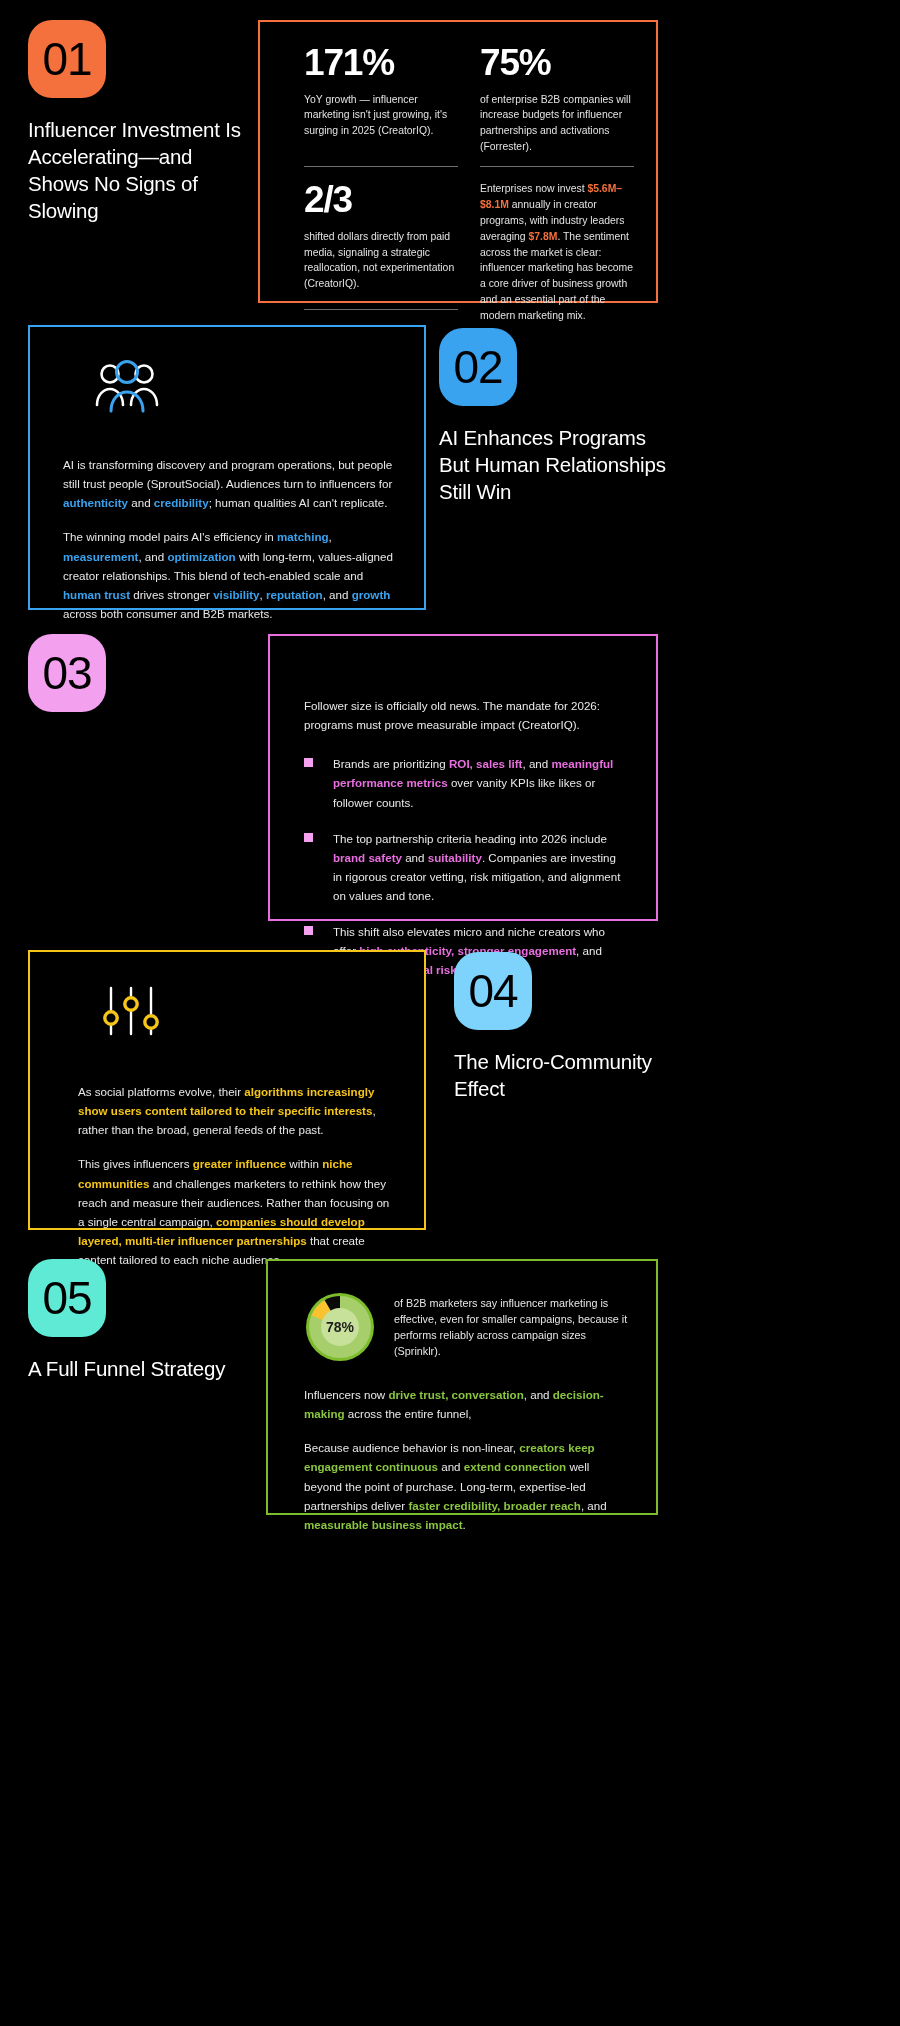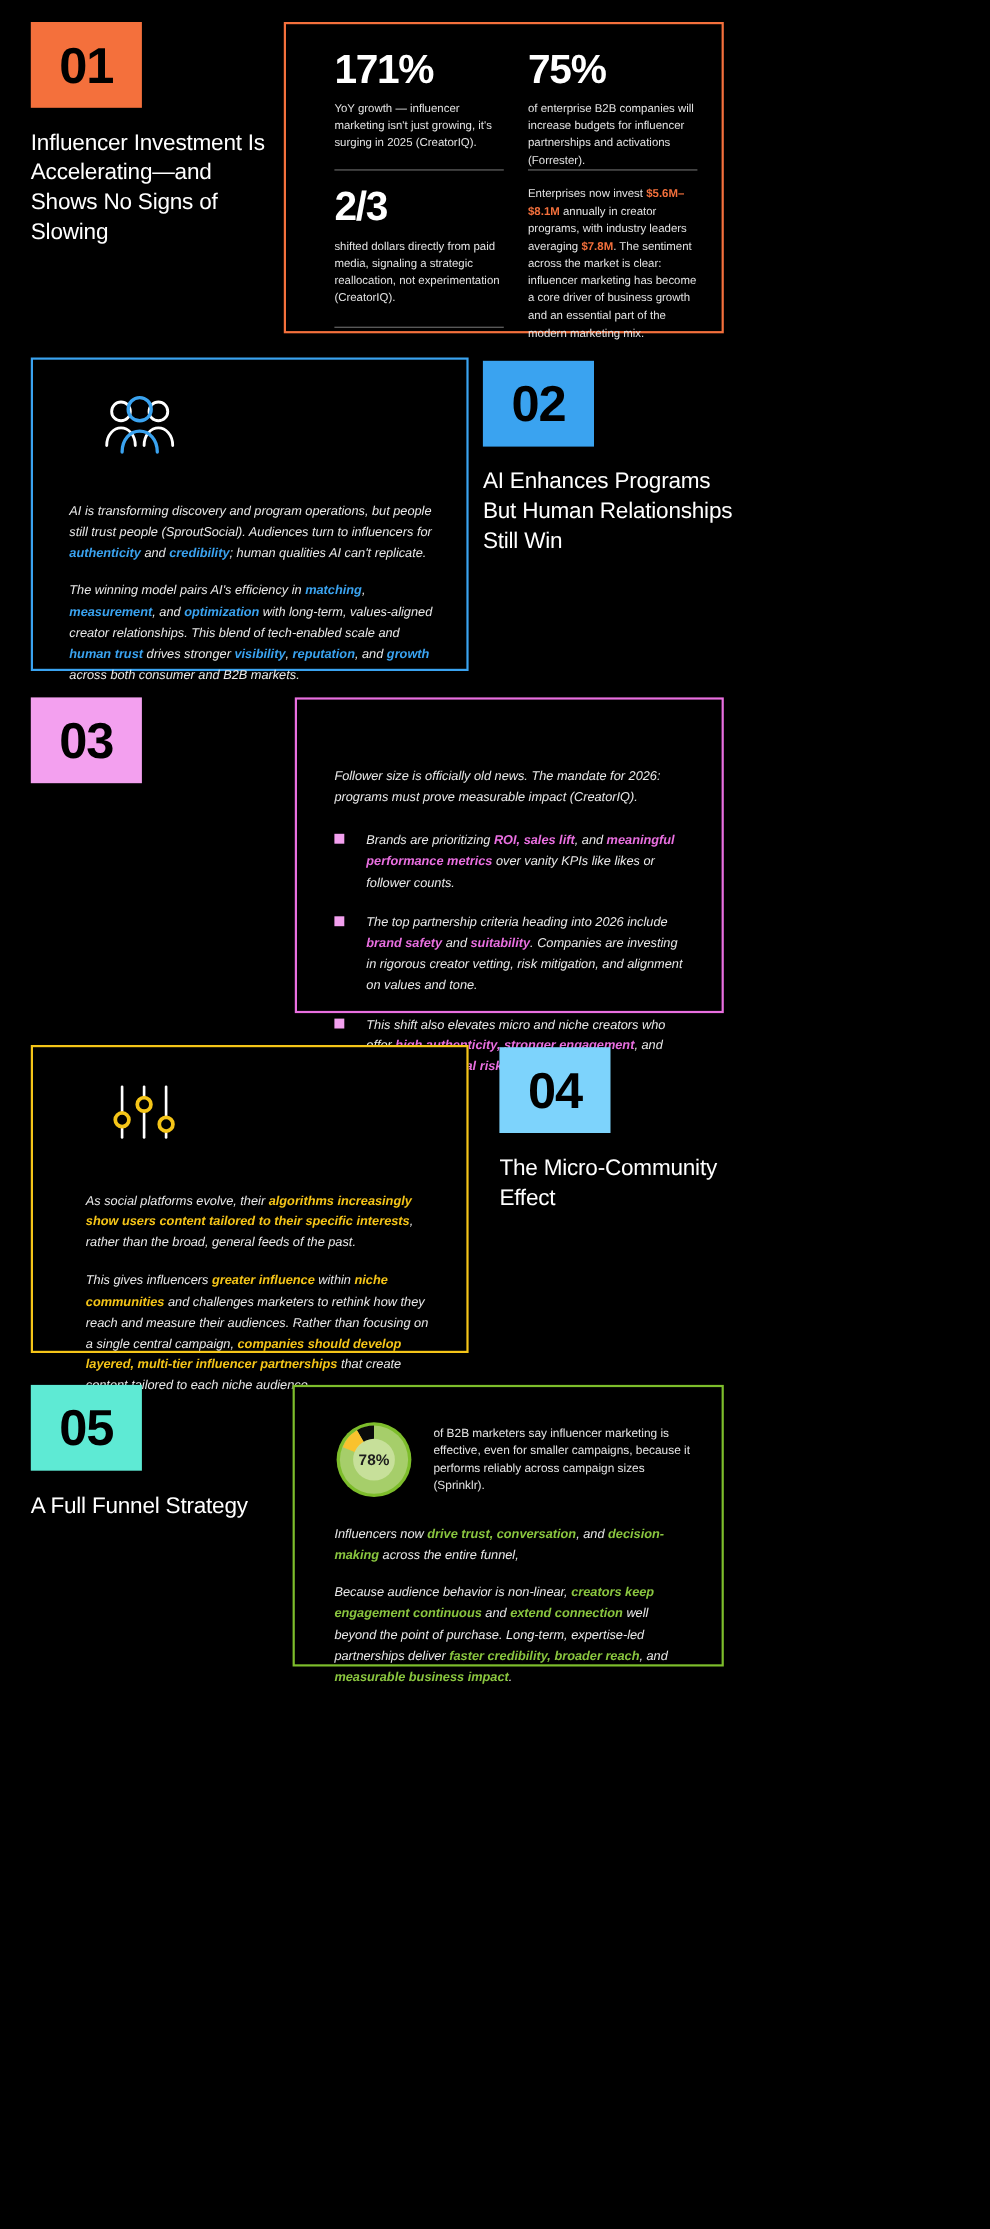--- a/index.html
+++ b/index.html
@@ -14,46 +14,46 @@
     width: 900px;
     height: 2026px;
     background: #000000;
     overflow: hidden;
   }
 
   
   .section { position: absolute; }
 
   .badge {
-    width: 101px; height: 78px;
+    width: 78px; height: 78px;
     display: flex; align-items: center; justify-content: center;
-    font-size: 46px; font-weight: 700; color: #000;
+    font-size: 46px; font-weight: 400; color: #000;
     letter-spacing: -1px;
     line-height: 1;
+    border-radius: 24px;
   }
   .sect-title {
     margin-top: 18px;
     font-size: 20.5px;
     font-weight: 400;
     color: #ffffff;
     line-height: 1.32;
     letter-spacing: -0.2px;
   }
 
   .card {
     border-style: solid;
     border-width: 2px;
     background: #000;
   }
 
   .body-text {
     font-size: 11.6px;
     line-height: 1.65;
     color: #e9e9e9;
-    font-style: italic;
   }
   .body-text b { font-weight: 700; }
 
   
   #s1 { left: 28px; top: 20px; width: 220px; }
   #card1 {
     position: absolute;
     left: 258px; top: 20px;
     width: 400px; height: 283px;
     border-color: #f4703c;
@@ -70,21 +70,21 @@
     color: #ffffff;
     line-height: 1.05;
     letter-spacing: -1.2px;
   }
   .stat-cap {
     margin-top: 9px;
     font-size: 10.4px;
     line-height: 1.5;
     color: #e3e3e3;
   }
-  .cell-rule { border-bottom: 1px solid #6e6e6e; margin-bottom: 14px; }
+  .cell-rule { border-bottom: 1px solid #6e6e6e; padding-bottom: 12px; margin-bottom: 14px; }
   .cell-rule-b { border-bottom: 1px solid #6e6e6e; padding-bottom: 14px; margin-bottom: 14px; }
   .para-cell { font-size: 10.4px; line-height: 1.52; color: #e3e3e3; }
   .or { color: #f4703c; font-weight: 700; }
 
   
   #card2 {
     position: absolute;
     left: 28px; top: 325px;
     width: 398px; height: 285px;
     border-color: #3aa3f0;

